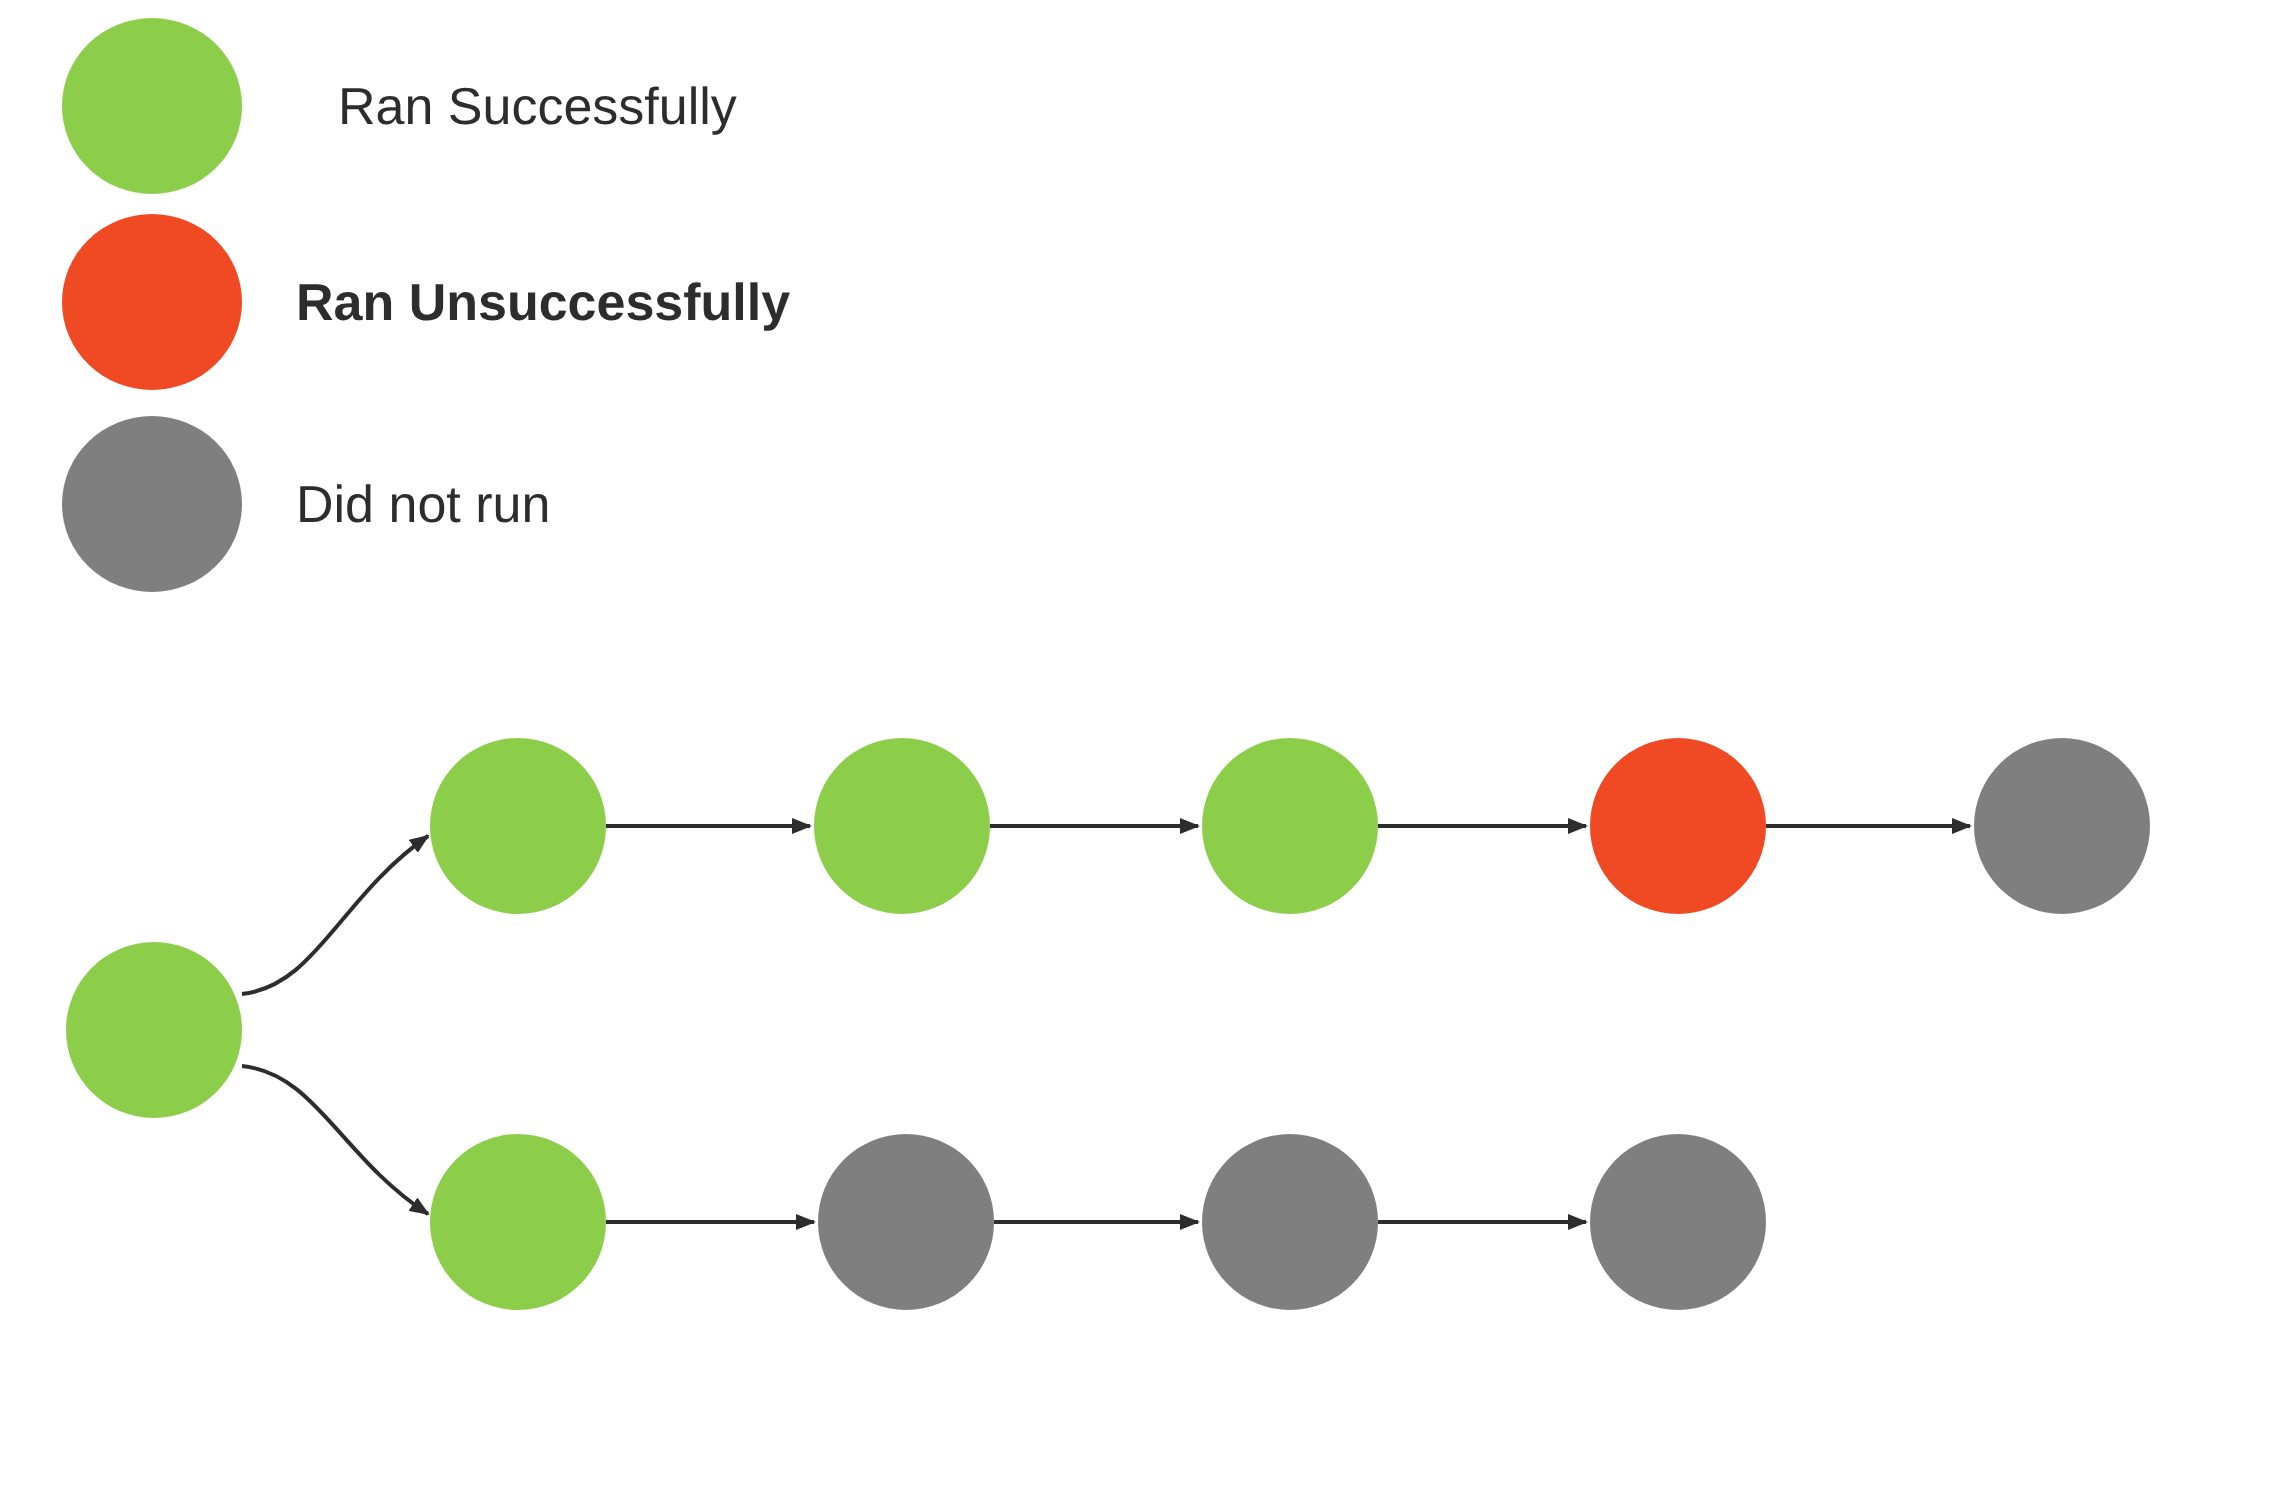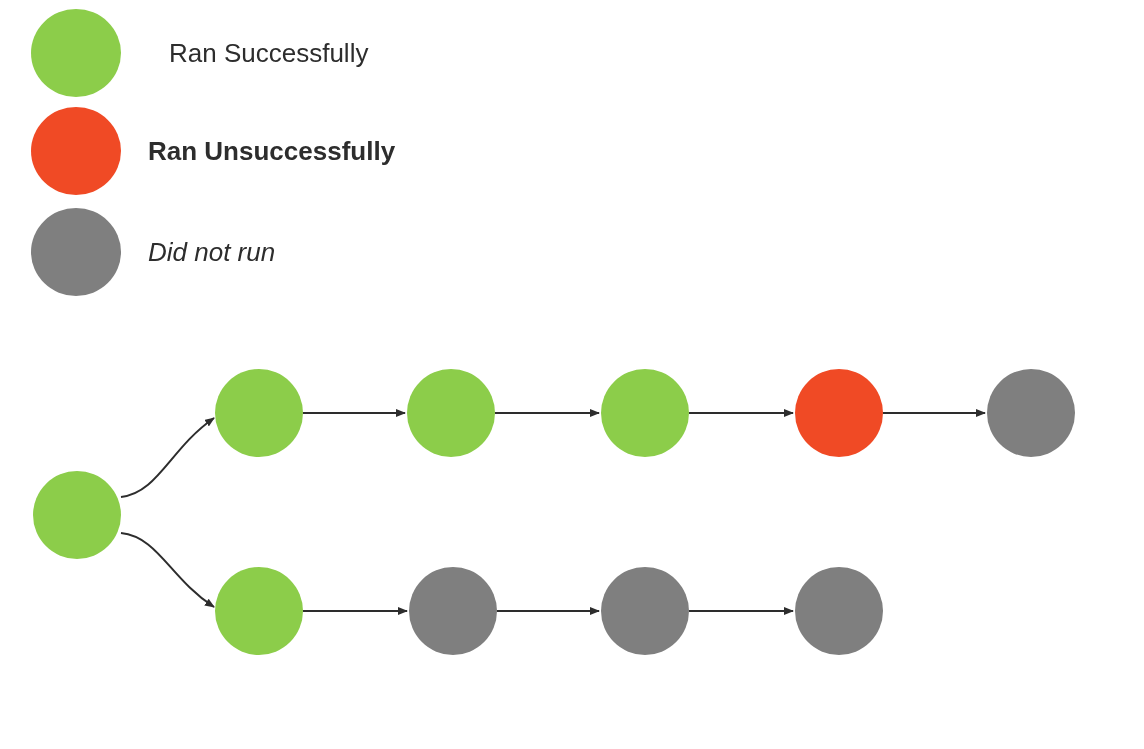--- a/index.html
+++ b/index.html
@@ -26,21 +26,21 @@
   .legend-row {
     position: absolute;
     left: 31px;
     display: flex;
     align-items: center;
     gap: 27px;
     height: 90px;
   }
   .legend-row.row-0 { top: 8px; gap: 48px; }
   .legend-row.row-1 { top: 106px; font-weight: bold; }
-  .legend-row.row-2 { top: 207px; font-style: italic; }
+  .legend-row.row-2 { top: 207px; }
   .legend-swatch {
     width: 90px;
     height: 88px;
     border-radius: 50%;
     flex: 0 0 auto;
   }
   .legend-label {
     font-size: 26px;
     line-height: 1;
     color: #2d2d2d;

